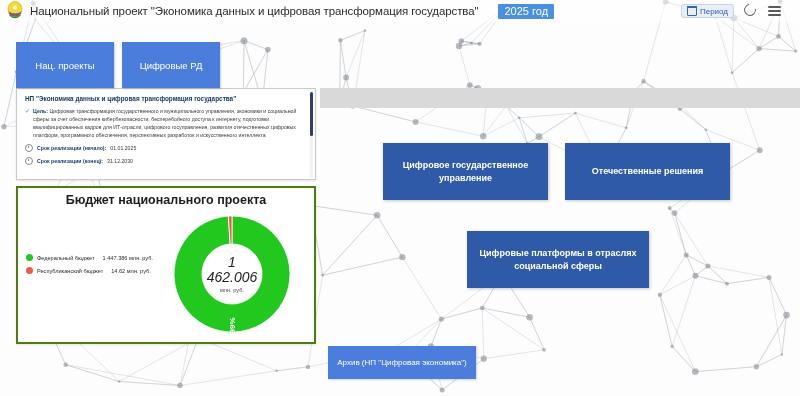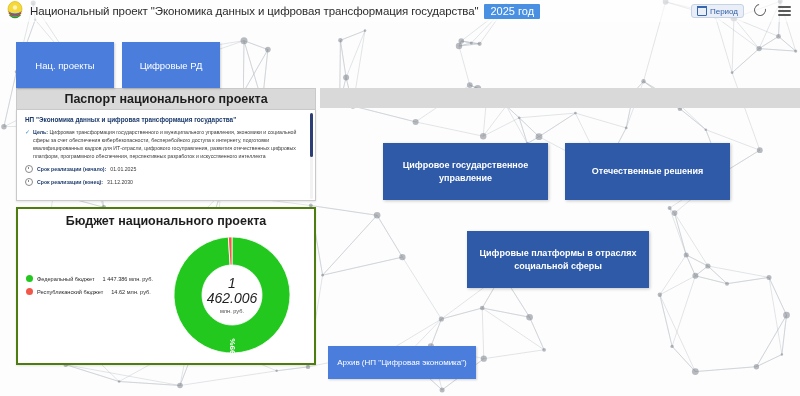--- a/index.html
+++ b/index.html
@@ -18,24 +18,24 @@
     position:absolute;top:0;left:0;right:0;height:22px;z-index:20;
     display:flex;align-items:center;
     background:rgba(255,255,255,.55);
   }
   .logo{width:22px;height:20px;margin-left:4px;flex:0 0 auto;position:relative;}
   .title-txt{
     font-size:11.5px;color:#2b2b2b;margin-left:4px;white-space:nowrap;
     letter-spacing:-.1px;
   }
   .year-chip{
-    margin-left:6px;background:#4a90e2;color:#fff;font-size:11px;
+    margin-left:20px;background:#4a90e2;color:#fff;font-size:11px;
     padding:1px 6px 2px 6px;border-radius:1px;white-space:nowrap;
   }
-  .topbar-right{margin-left:auto;display:flex;align-items:center;gap:10px;padding-right:8px;}
+  .topbar-right{margin-left:auto;display:flex;align-items:center;gap:10px;padding-right:18px;}
   .period-btn{
     display:flex;align-items:center;gap:3px;background:#e9eef7;
     border:1px solid #c6d2e6;border-radius:3px;padding:1px 5px;
     font-size:8px;color:#2f5fa8;white-space:nowrap;
   }
   .period-btn .cal{
     width:8px;height:8px;border:1.2px solid #3566b0;border-radius:1px;
     position:relative;flex:0 0 auto;
   }
   .period-btn .cal:before{
@@ -545,21 +545,20 @@
 
   <div class="navrow">
     <div class="nav-btn">Нац. проекты</div>
     <div class="nav-btn">Цифровые РД</div>
   </div>
 
   <div class="hdr-strip"></div>
 
   <div class="left-col">
 
-    <div class="panel-hdr" id="passport-hdr">Паспорт национального проекта</div>
 
     <div class="passport-body">
       <div class="pp-title">НП "Экономика данных и цифровая трансформация государства"</div>
       <div class="pp-goal">
         <span class="chk">✓</span>
         <span><b>Цель:</b> <span>Цифровая трансформация государственного и муниципального управления, экономики и социальной сферы за счет обеспечения кибербезопасности, бесперебойного доступа к интернету, подготовки квалифицированных кадров для ИТ-отрасли, цифрового госуправления, развития отечественных цифровых платформ, программного обеспечения, перспективных разработок и искусственного интеллекта</span></span>
       </div>
 
       <div class="pp-date">
         <span class="clock"></span>

